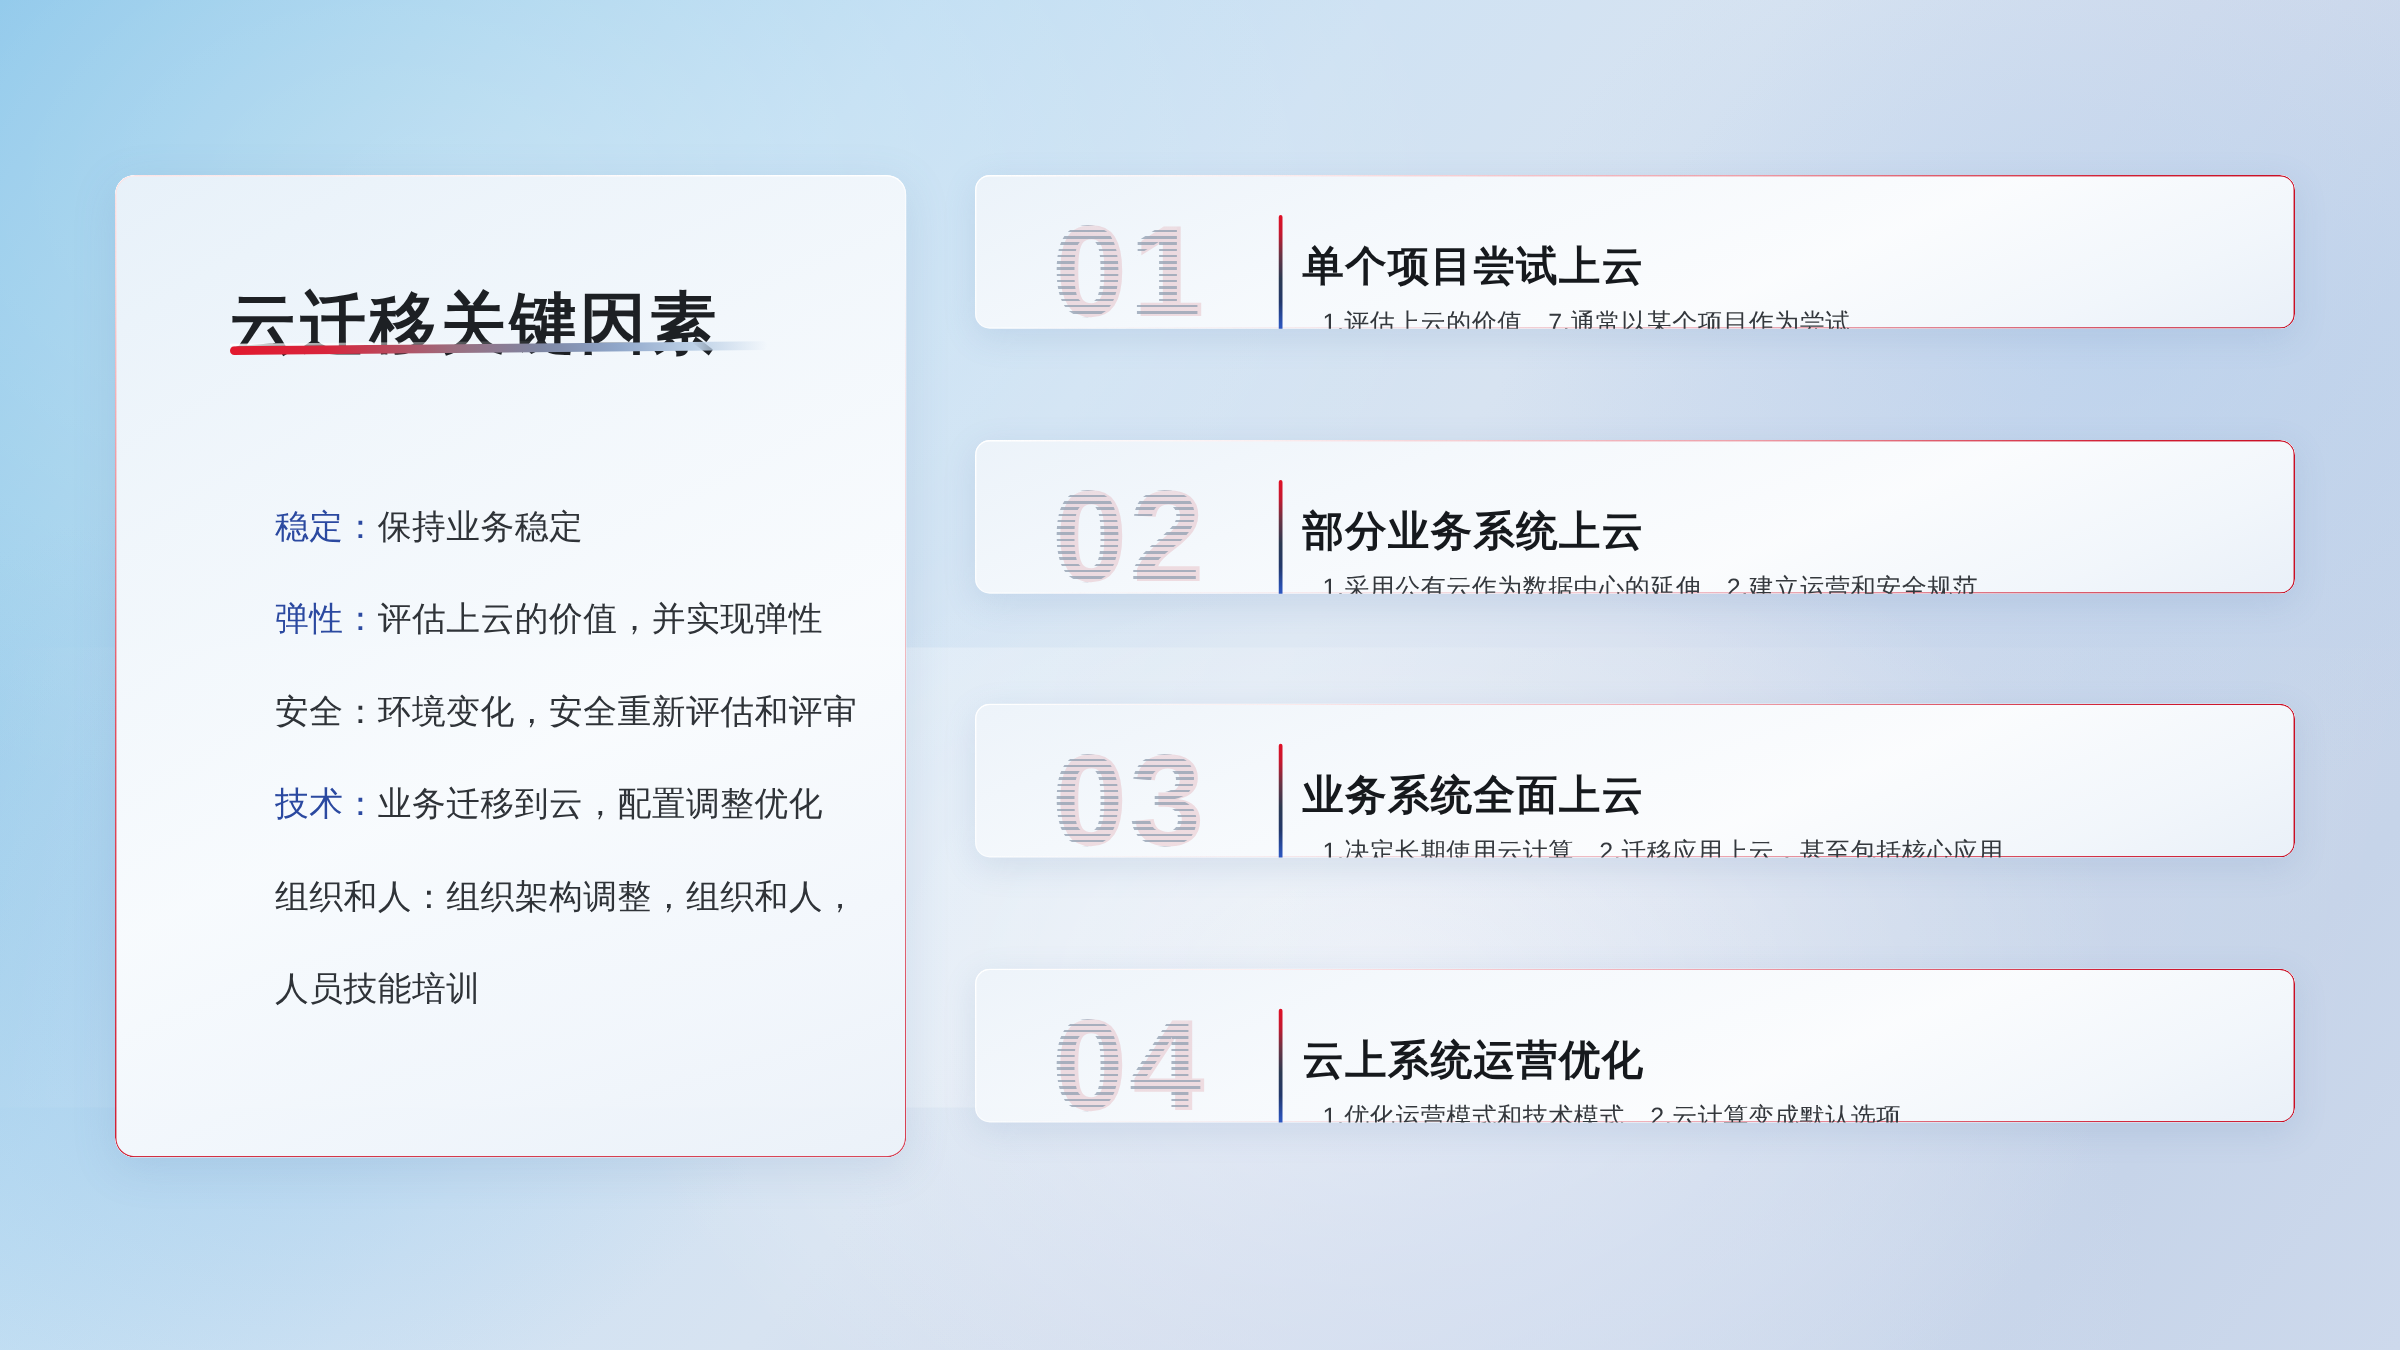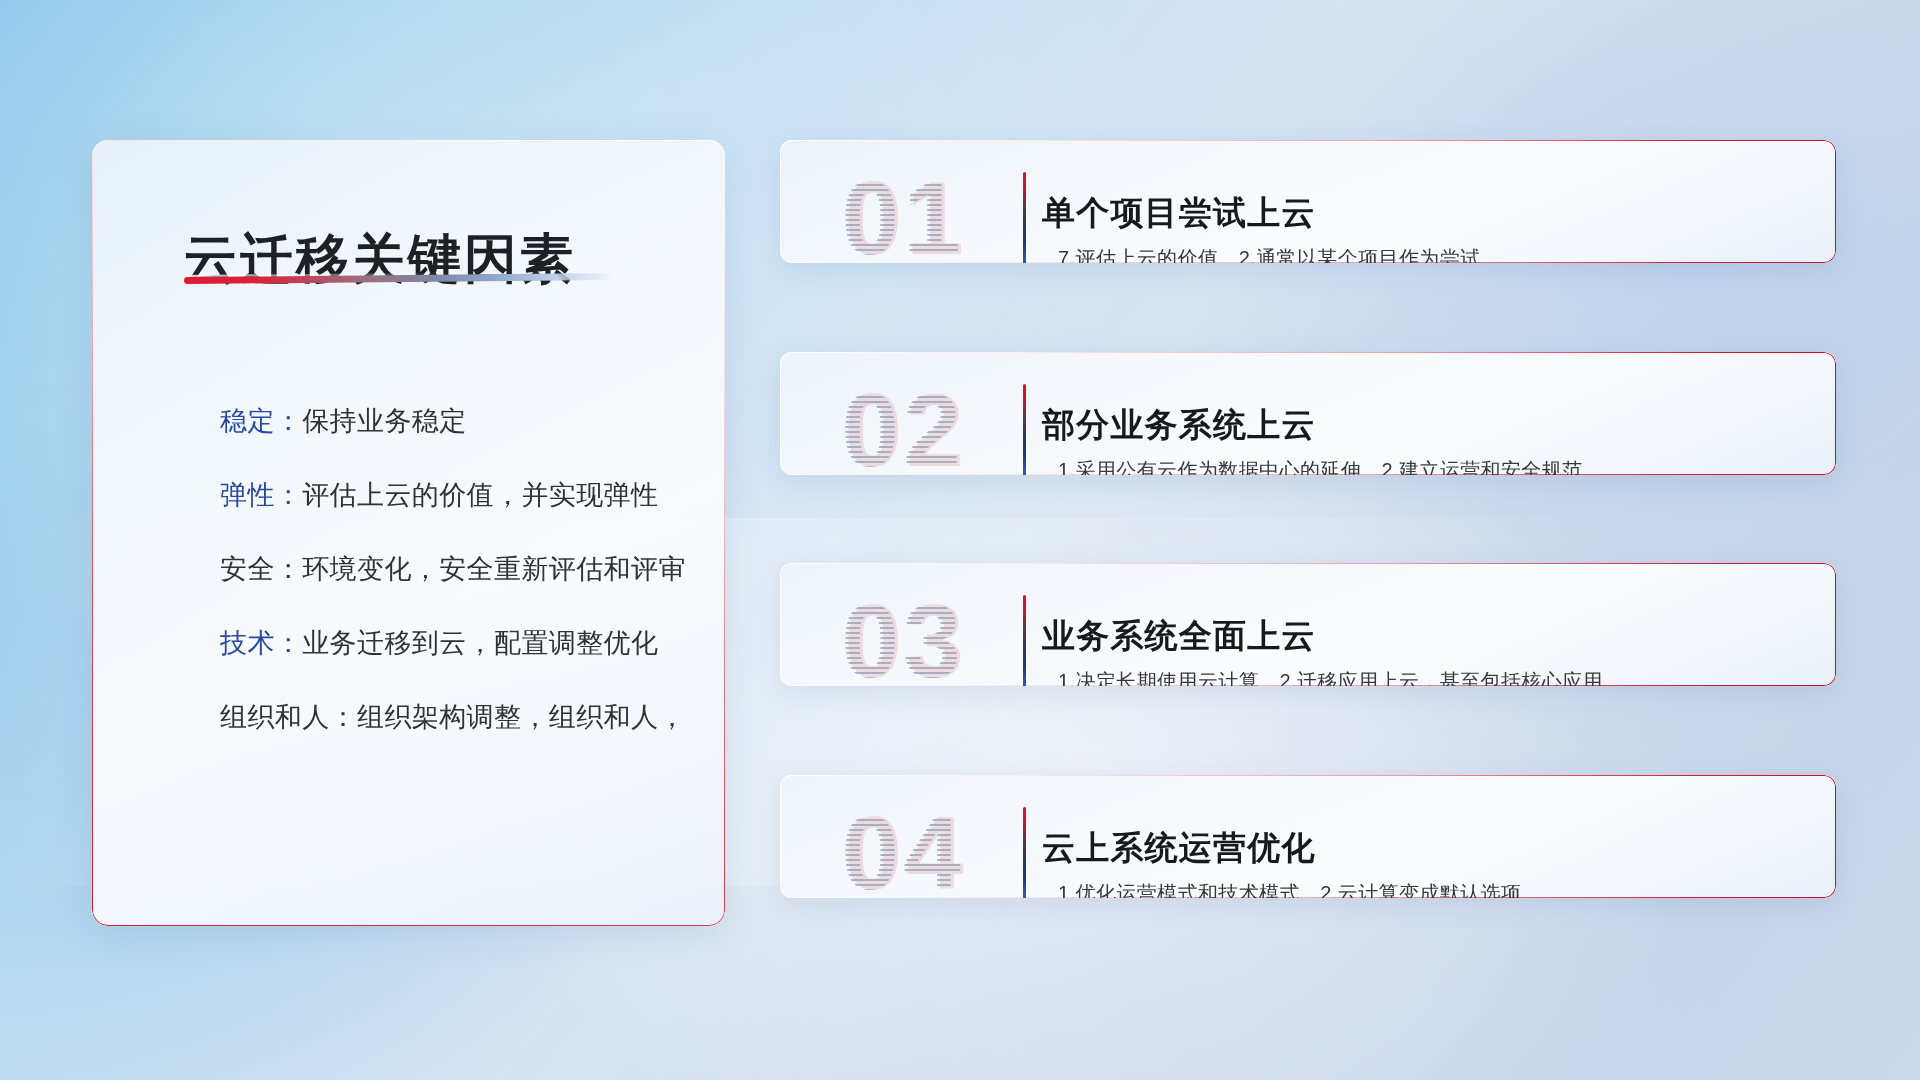--- a/index.html
+++ b/index.html
@@ -188,31 +188,34 @@
       </div>
       <div class="factor-row gray">
         <span class="lab">安全：</span><span class="txt">环境变化，安全重新评估和评审</span>
       </div>
       <div class="factor-row blue">
         <span class="lab">技术：</span><span class="txt">业务迁移到云，配置调整优化</span>
       </div>
       <div class="factor-row gray">
         <span class="lab">组织和人：</span><span class="txt">组织架构调整，组织和人，</span>
       </div>
+      <div class="factor-row gray">
+        <span class="lab"></span><span class="txt">人员技能培训</span>
+      </div>
     </div>
   </section>
 
   <section class="step-card" style="top:140px">
     <div class="edge-hi"></div>
     <div class="edge-red"></div>
     <div class="step-num-ghost">01</div>
     <div class="step-num">01</div>
     <div class="step-bar"></div>
     <h2 class="step-title">单个项目尝试上云</h2>
-    <p class="step-desc">7.评估上云的价值　2.通常以某个项目作为尝试</p>
+    <p class="step-desc">1.评估上云的价值　7.通常以某个项目作为尝试</p>
   </section>
 
   <section class="step-card" style="top:352px">
     <div class="edge-hi"></div>
     <div class="edge-red"></div>
     <div class="step-num-ghost">02</div>
     <div class="step-num">02</div>
     <div class="step-bar"></div>
     <h2 class="step-title">部分业务系统上云</h2>
     <p class="step-desc">1.采用公有云作为数据中心的延伸　2.建立运营和安全规范</p>

